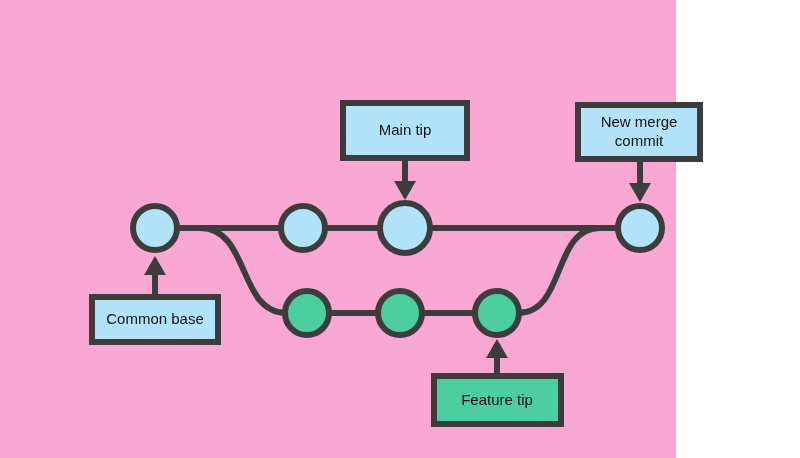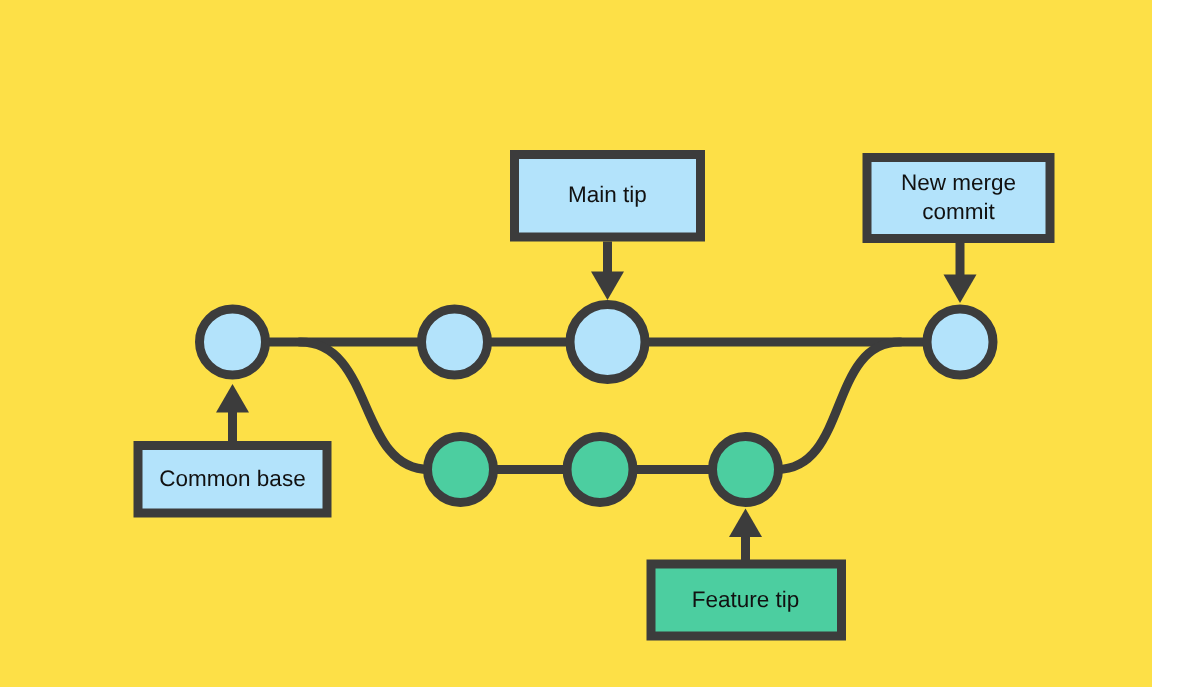--- a/index.html
+++ b/index.html
@@ -9,23 +9,23 @@
     background: #ffffff;
   }
   body {
     width: 800px;
     height: 458px;
     font-family: "Liberation Sans", sans-serif;
     overflow: hidden;
   }
   #diagram-root {
     position: relative;
-    width: 768px;
+    width: 676px;
     height: 458px;
-    background: #fde047;
+    background: #f9a8d4;
     text-decoration: underline;
   }
   #diagram-svg {
     position: absolute;
     top: 0;
     left: 0;
     width: 800px;
     height: 458px;
     display: block;
   }

